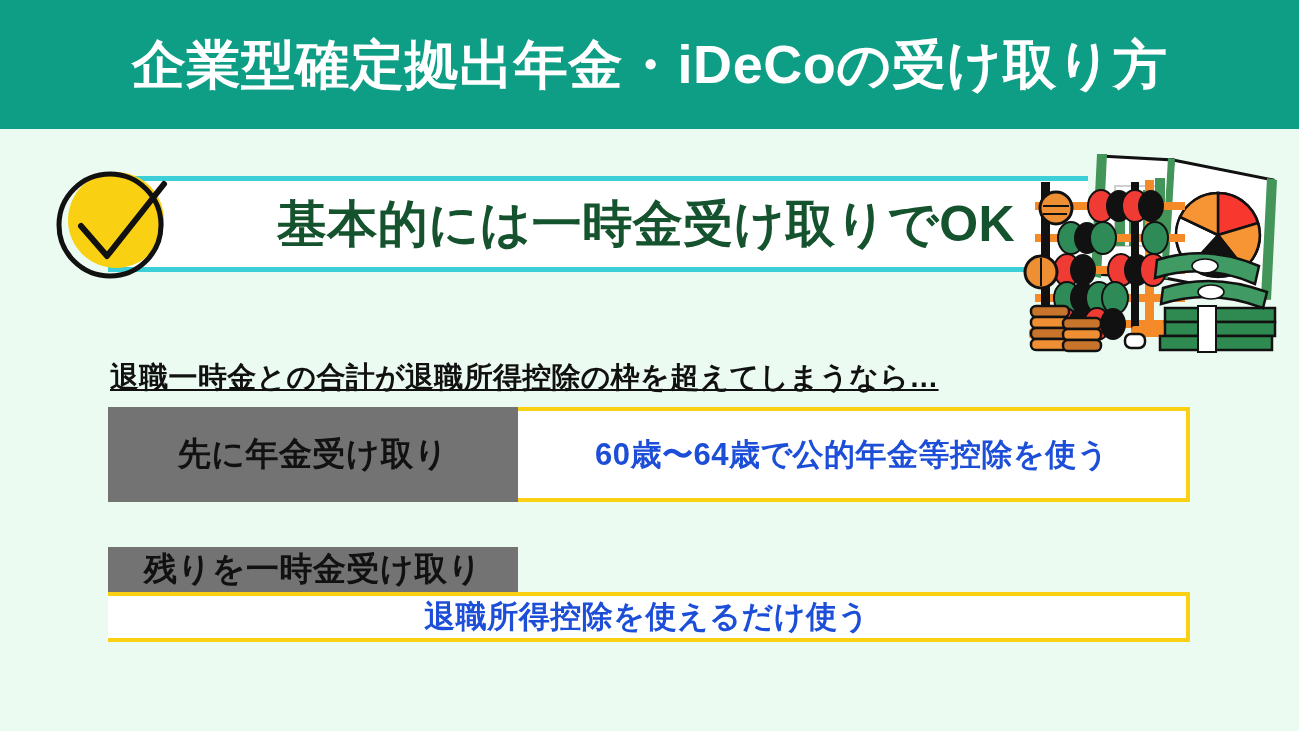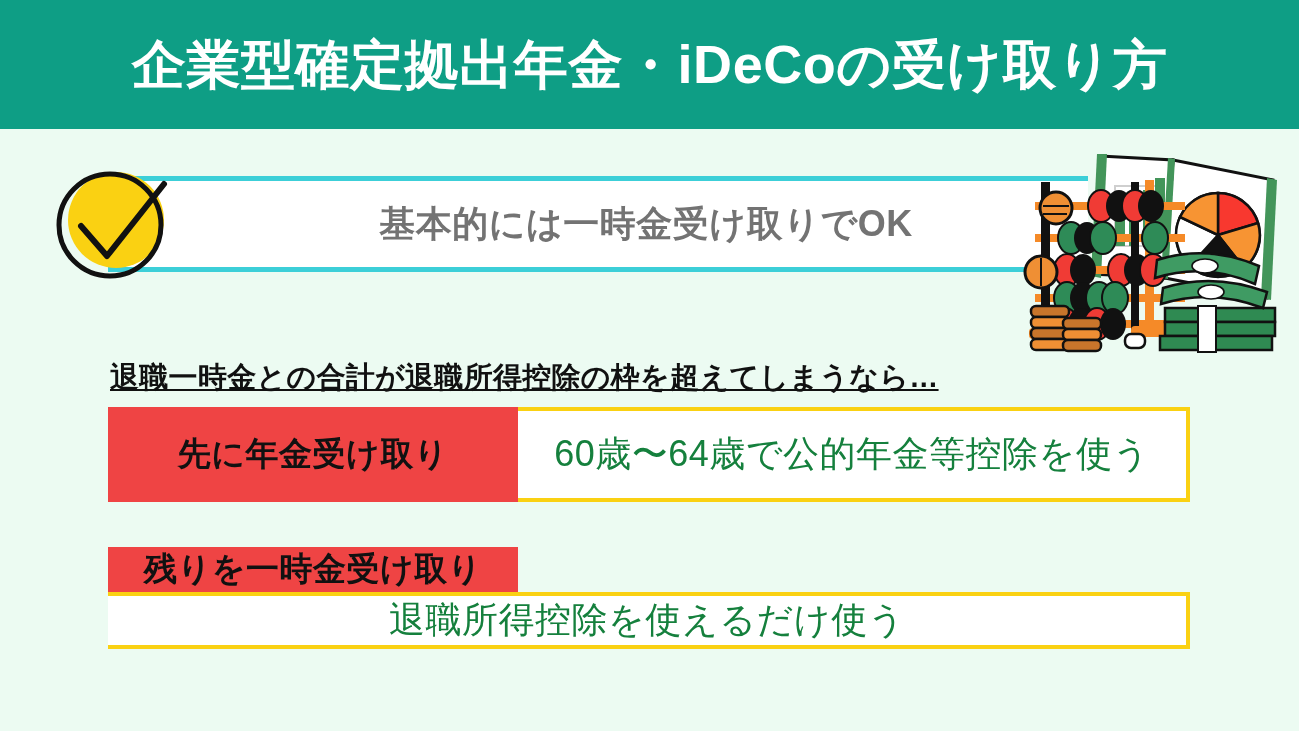--- a/index.html
+++ b/index.html
@@ -54,23 +54,23 @@
     height: 96px;
     background: #ffffff;
     border-top: 5px solid #3ccfd8;
     border-bottom: 5px solid #3ccfd8;
     box-sizing: border-box;
     display: flex;
     align-items: center;
     justify-content: center;
   }
   .banner-text {
-    font-size: 36px;
-    font-weight: 700;
-    color: #737373;
+    font-size: 50px;
+    font-weight: 700;
+    color: #14532d;
     letter-spacing: 0.5px;
     white-space: nowrap;
     transform: translateX(48px);
     text-align: center;
   }
 
   .check-badge {
     position: absolute;
     left: 52px;
     top: 168px;
@@ -98,21 +98,21 @@
     width: 1082px;
     height: 95px;
     display: flex;
     align-items: stretch;
   }
   .row-1 { top: 407px; }
   .row-2 { top: 547px; flex-direction: column; }
 
   .row-label {
     width: 410px;
-    background: #ef4444;
+    background: #737373;
     display: flex;
     align-items: center;
     justify-content: center;
     box-sizing: border-box;
   }
   .row-label-text {
     font-size: 33px;
     font-weight: 700;
     color: #111111;
     letter-spacing: 0.5px;
@@ -122,23 +122,23 @@
     flex: 1;
     background: #ffffff;
     border: 4px solid #fad112;
     border-left: none;
     display: flex;
     align-items: center;
     justify-content: center;
     box-sizing: border-box;
   }
   .row-value-text {
-    font-size: 36px;
-    font-weight: 400;
-    color: #15803d;
+    font-size: 31px;
+    font-weight: 700;
+    color: #1d4ed8;
     letter-spacing: 0.5px;
     white-space: nowrap;
   }
 
   
   .illustration {
     position: absolute;
     left: 1005px;
     top: 138px;
     width: 294px;

